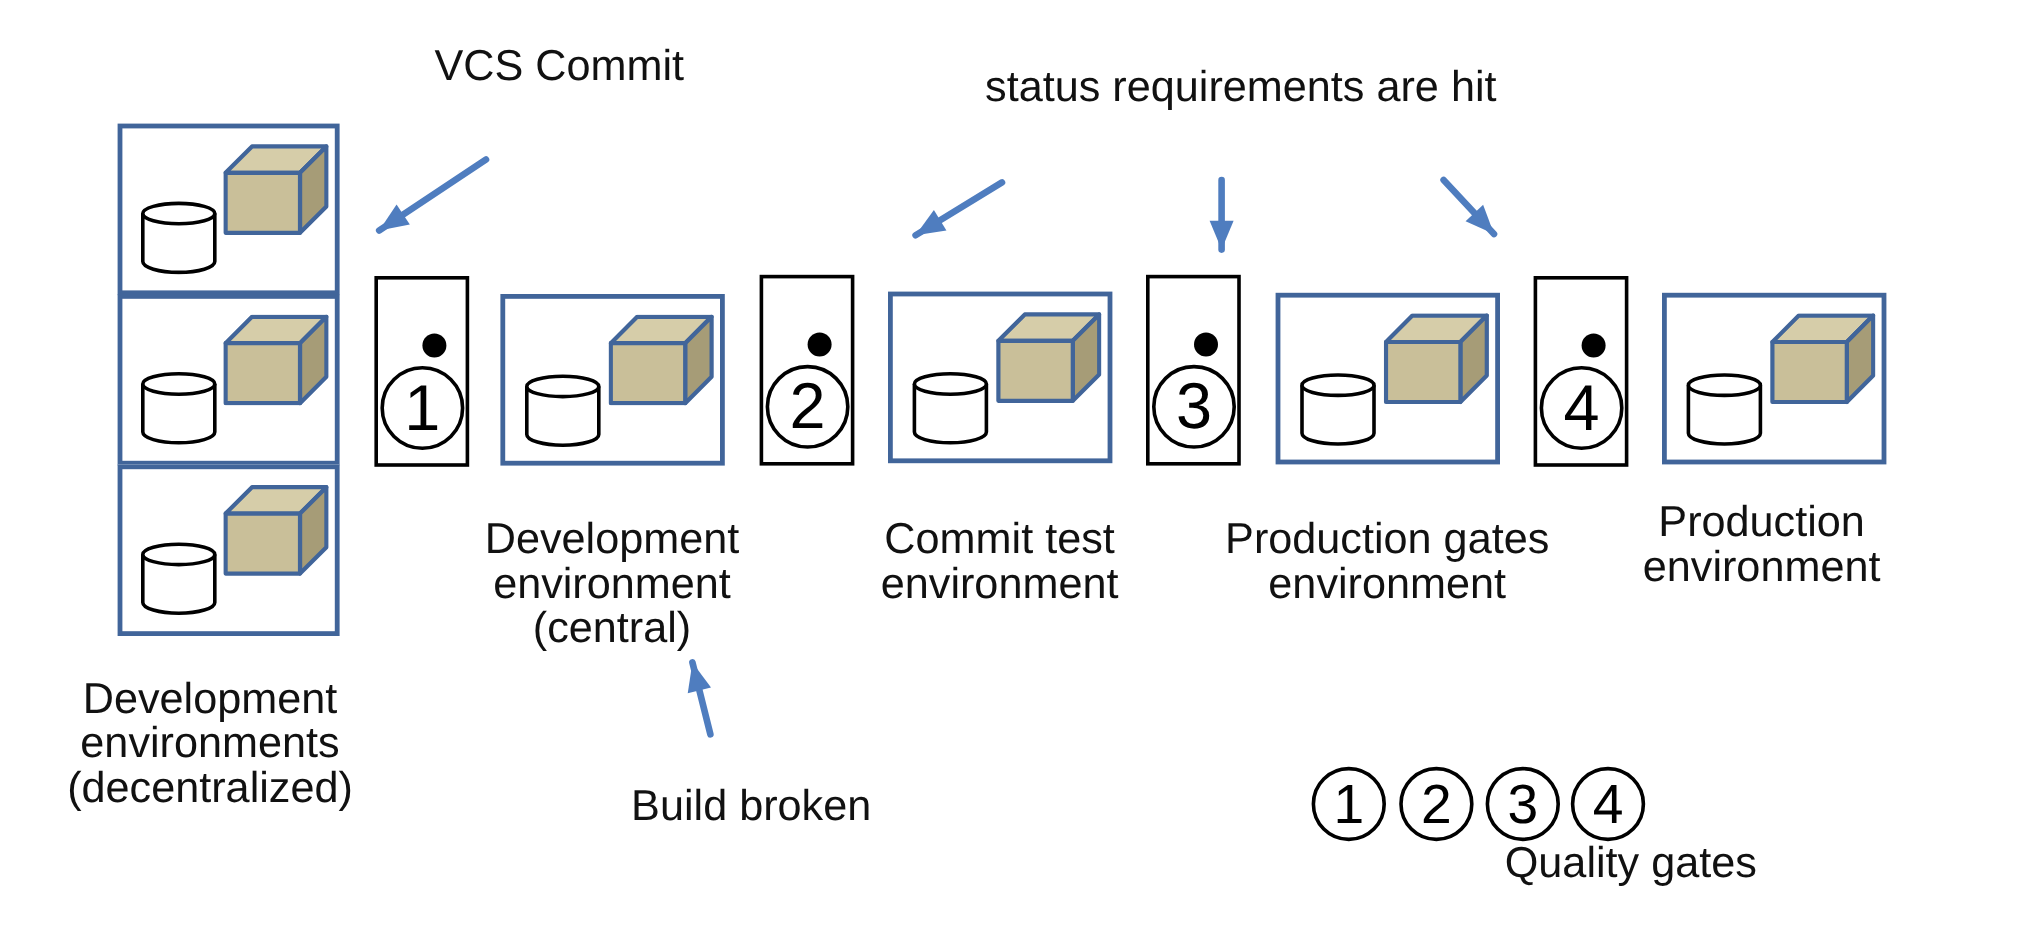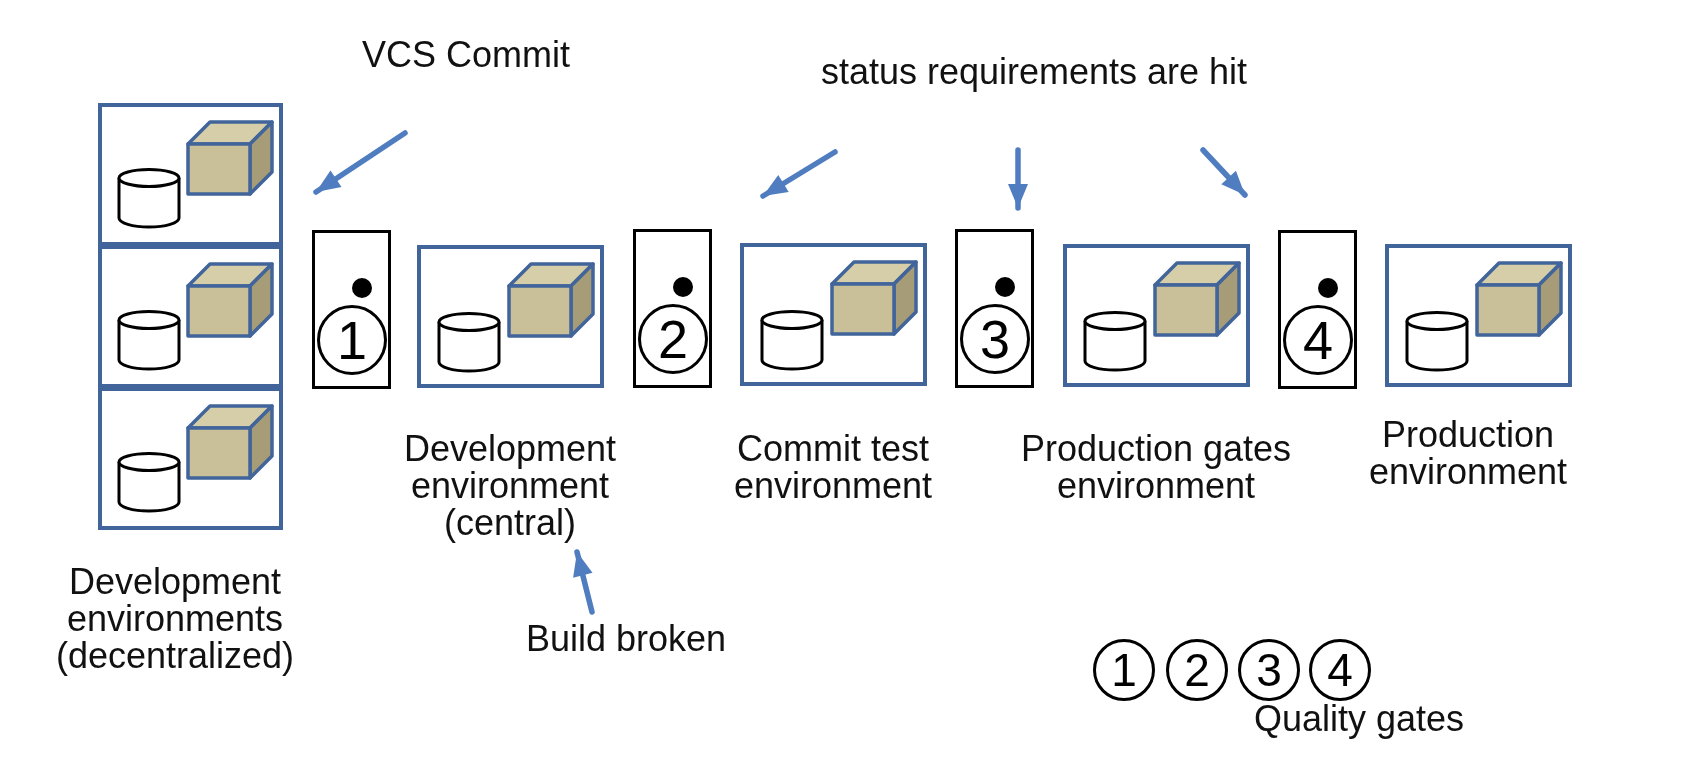--- a/index.html
+++ b/index.html
@@ -199,21 +199,21 @@
   </div>
   <div class="label" style="left:1156px;top:430px">
     <div>Production gates</div>
     <div>environment</div>
   </div>
   <div class="label" style="left:1468px;top:416px">
     <div>Production</div>
     <div>environment</div>
   </div>
 
-  <div class="label" style="left:626px;top:620px">Build broken</div>
+  <div class="label" style="left:626px;top:652px">Build broken</div>
 
   <div class="legend-circle" style="left:1093px">
     <span>1</span>
   </div>
   <div class="legend-circle" style="left:1166px">
     <span>2</span>
   </div>
   <div class="legend-circle" style="left:1238px">
     <span>3</span>
   </div>

